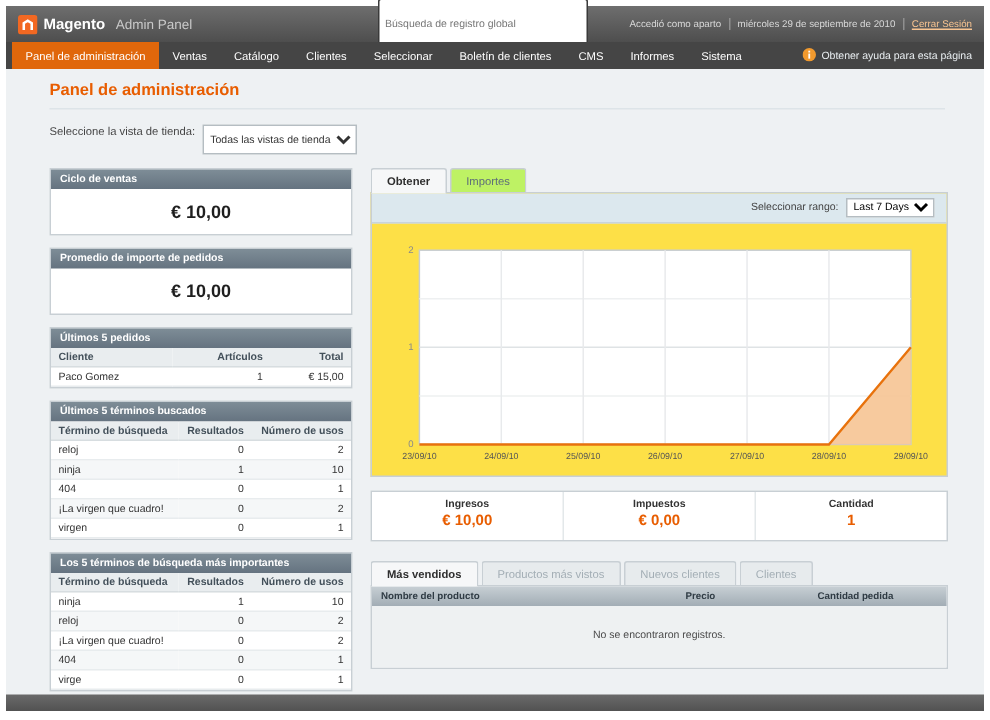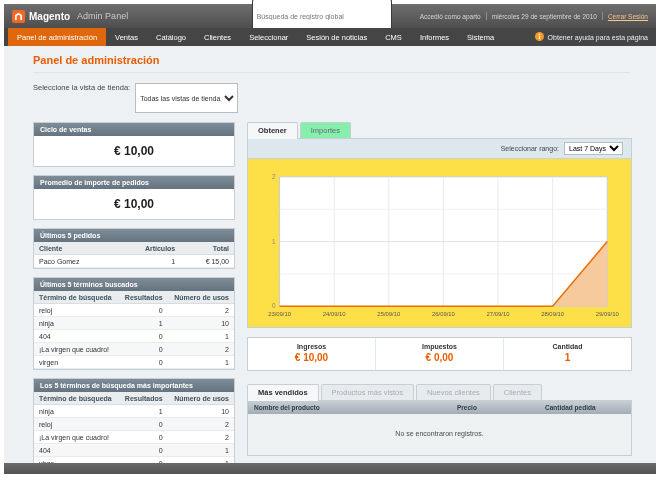--- a/index.html
+++ b/index.html
@@ -23,38 +23,38 @@
   .mainnav { height:18px; background:#454545; display:flex; align-items:stretch; padding:0 4px; flex:none; }
   .nav-item { display:flex; align-items:center; padding:0 9px; font-size:7.5px; color:#ffffff; cursor:pointer; white-space:nowrap; }
   .nav-item.active { background:#e0670b; }
   .nav-help { margin-left:auto; display:flex; align-items:center; gap:4px; color:#e9eef1; font-size:7px; padding-right:4px; cursor:pointer; }
 
   
   .content { flex:1; overflow:hidden; }
   .page-head { margin:8px 26px 0 29px; padding-bottom:6px; border-bottom:1px solid #dde4e8; }
   .page-title { color:#e85d00; font-size:11px; font-weight:bold; }
   .switcher-row { margin:10px 26px 0 29px; font-size:7.5px; color:#444; display:flex; align-items:flex-start; gap:5px; }
-  .switcher-row select { font-size:7px; height:30px; border:1px solid #b5bdc2; background:#fff; color:#333; }
+  .switcher-row select { font-size:7px; height:20px; border:1px solid #b5bdc2; background:#fff; color:#333; }
   .dashboard { display:flex; gap:12px; margin:9px 24px 0 29px; align-items:flex-start; }
   .left-col { width:202px; flex:none; }
   .right-col { flex:1; min-width:0; }
 
   
   .card { margin-bottom:8px; background:#ffffff; border:1px solid #c8cfd4; }
   .card-head { background:linear-gradient(#7e8d97,#657380); color:#ffffff; font-size:7px; font-weight:bold; padding:3px 6px; }
   .card-value { text-align:center; font-size:12px; font-weight:bold; color:#1f1f1f; padding:8px 4px; }
   .mini-table { width:100%; border-collapse:collapse; font-size:7px; color:#333; }
   .mini-table th { background:#e9edef; color:#43505a; text-align:left; font-weight:bold; padding:2.5px 5px; border-bottom:1px solid #d7dde0; }
   .mini-table th.num, .mini-table td.num { text-align:right; }
   .mini-table td { padding:2.5px 5px; border-bottom:1px solid #e8ecee; background:#fff; }
   .mini-table tr:nth-child(even) td { background:#f5f7f8; }
 
   
   .tabs-row { display:flex; gap:2px; position:relative; z-index:2; }
-  .tab { font-size:7.5px; padding:3px 10px; border:1px solid #c8cfd4; border-bottom:none; border-radius:2px 2px 0 0; background:#86efac; color:#5e6e79; cursor:pointer; white-space:nowrap; }
+  .tab { font-size:7.5px; padding:3px 10px; border:1px solid #c8cfd4; border-bottom:none; border-radius:2px 2px 0 0; background:#bef264; color:#5e6e79; cursor:pointer; white-space:nowrap; }
   .tab.active { background:#f6f7f8; color:#2e2e2e; font-weight:bold; margin-bottom:-1px; padding-bottom:4px; }
   .tab.disabled { background:#e7ebed; color:#a3aeb5; }
   .chart-panel { border:1px solid #c8cfd4; background:#fde047; }
   .range-bar { background:#dce8ee; border-bottom:1px solid #c9d4da; padding:3px 8px; display:flex; justify-content:flex-end; align-items:center; gap:5px; font-size:7px; color:#444; }
   .range-bar select { font-size:7px; height:13px; border:1px solid #b5bdc2; background:#fff; }
   .chart-wrap { padding:8px 10px 5px; }
   #orders-chart { display:block; width:100%; height:auto; }
 
   .totals { display:flex; border:1px solid #c8cfd4; background:#ffffff; margin-top:9px; }
   .total-cell { flex:1; text-align:center; padding:5px 0 7px; border-left:1px solid #e3e8ea; }
@@ -101,21 +101,21 @@
         <span class="logout-link">Cerrar Sesión</span>
       </div>
     </header>
 
     <nav class="mainnav">
       <a class="nav-item active">Panel de administración</a>
       <a class="nav-item">Ventas</a>
       <a class="nav-item">Catálogo</a>
       <a class="nav-item">Clientes</a>
       <a class="nav-item">Seleccionar</a>
-      <a class="nav-item">Sesión de noticias</a>
+      <a class="nav-item">Boletín de clientes</a>
       <a class="nav-item">CMS</a>
       <a class="nav-item">Informes</a>
       <a class="nav-item">Sistema</a>
       <a class="nav-help">
         <span>
           <svg width="9" height="9" viewBox="0 0 9 9">
             <circle cx="4.5" cy="4.5" r="4.5" fill="#f29a2e"></circle>
             <rect x="3.9" y="1.8" width="1.2" height="1.2" fill="#ffffff"></rect>
             <rect x="3.9" y="3.7" width="1.2" height="3.4" fill="#ffffff"></rect>
           </svg>

